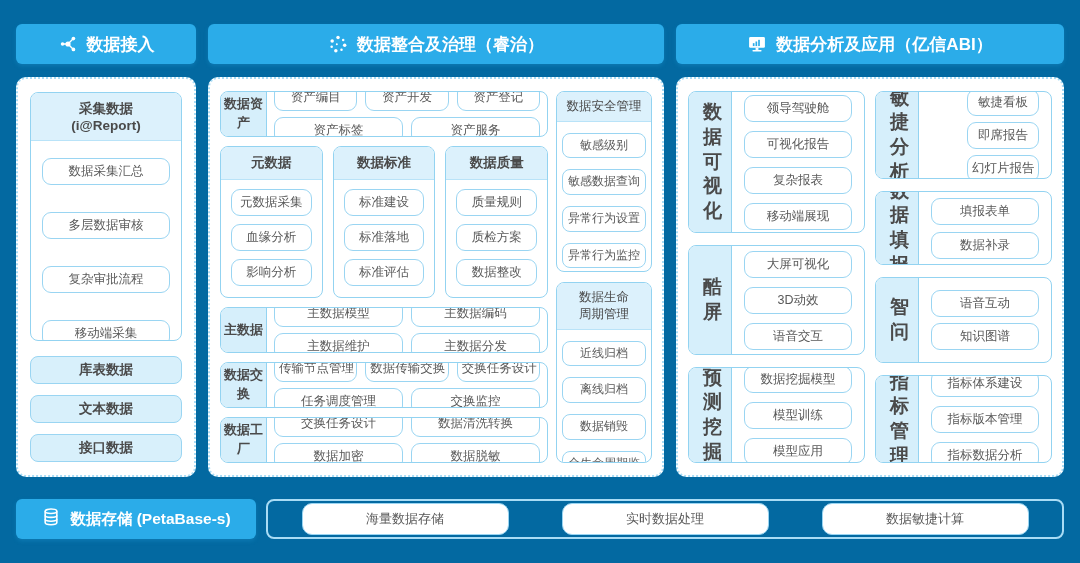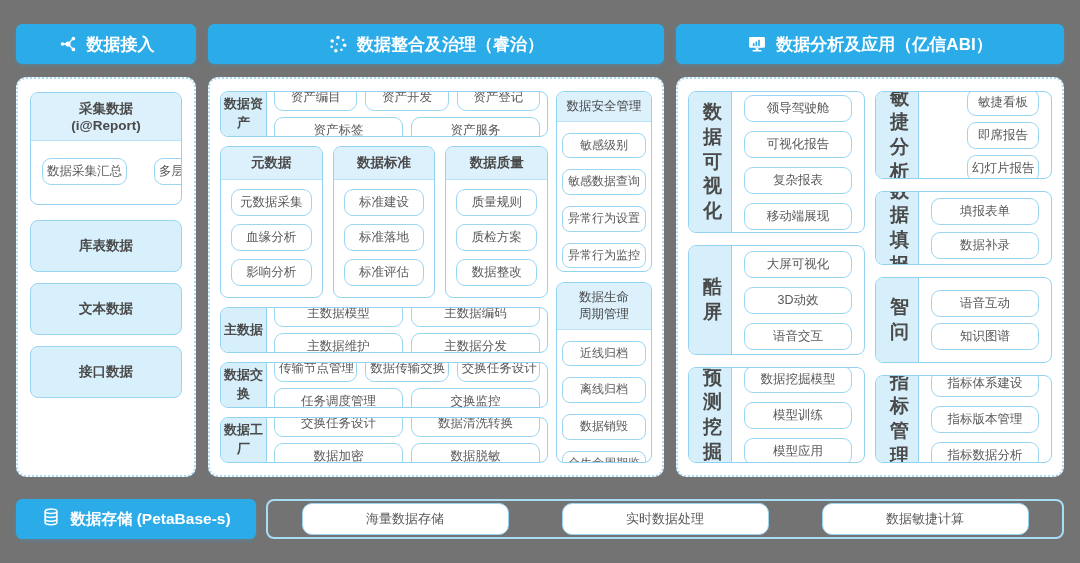--- a/index.html
+++ b/index.html
@@ -1,39 +1,39 @@
 <!DOCTYPE html>
 <html><head>
 <meta charset="utf-8">
 <style>
   html,body{margin:0;padding:0;background:#fff;}
   .page{width:1080px;height:563px;box-sizing:border-box;padding:24px 16px 0;
-        font-family:"Liberation Sans",sans-serif;color:#4a4a4a;background:#737373;overflow:hidden;}
+        font-family:"Liberation Sans",sans-serif;color:#4a4a4a;background:#0369a1;overflow:hidden;}
   .cols{display:flex;gap:12px;}
   .col{display:flex;flex-direction:column;}
   .col-access{width:180px;}
   .col-gov{width:456px;}
   .col-ana{flex:1;}
   .hdr{background:#2BACE9;color:#fff;border-radius:6px;height:40px;display:flex;
        align-items:center;justify-content:center;gap:9px;font-size:17px;font-weight:bold;
        margin-bottom:13px;box-shadow:0 2px 4px rgba(43,172,233,.25);}
   .hdr svg{display:block;}
   .panel{border:2px dotted #A9DCF5;border-radius:10px;height:400px;box-sizing:border-box;background:#fff;}
 
   
   .panel-access{padding:13px 12px;display:flex;flex-direction:column;}
   .collect-box{border:1.5px solid #93D3F1;border-radius:8px;overflow:hidden;background:#fff;}
   .box-hd{background:#DCF1FC;text-align:center;padding:7px 15px;font-size:13.5px;font-weight:600;
           border-bottom:1.5px solid #B9E3F8;}
-  .collect-bd{padding:17px 11px 19px;display:flex;flex-direction:row;gap:27px;}
+  .collect-bd{padding:17px 11px 19px;display:flex;flex-direction:column;gap:27px;}
   .pill{border:1.5px solid #9AD5F2;border-radius:9px;background:#fff;text-align:center;
         font-size:12.5px;color:#595959;padding:4px 4px;white-space:nowrap;}
   .sources{margin-top:15px;display:flex;flex-direction:column;gap:11px;}
   .src-pill{background:#D8F0FB;border:1.5px solid #9AD5F2;border-radius:8px;text-align:center;
-            font-size:13.5px;font-weight:600;padding:16px 0;}
+            font-size:13.5px;font-weight:600;padding:4px 0;}
 
   
   .panel-gov{padding:12px 10px;display:flex;gap:8px;}
   .gov-main{flex:1;display:flex;flex-direction:column;gap:9px;min-width:0;}
   .label-block{display:flex;border:1.5px solid #93D3F1;border-radius:8px;background:#fff;overflow:hidden;}
   .label-cell{background:#D6EFFB;border-right:1.5px solid #93D3F1;display:flex;align-items:center;
               justify-content:center;font-weight:600;font-size:13px;width:46px;box-sizing:border-box;
               padding:0 3px;text-align:center;word-break:break-all;line-height:1.45;flex:none;}
   .block-body{flex:1;min-width:0;padding:6px 7px;display:flex;flex-direction:column;justify-content:center;gap:6px;}
   .prow{display:flex;gap:8px;}

